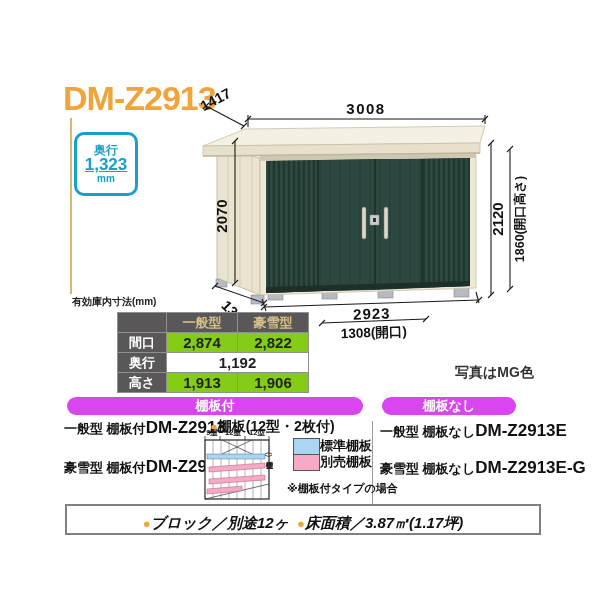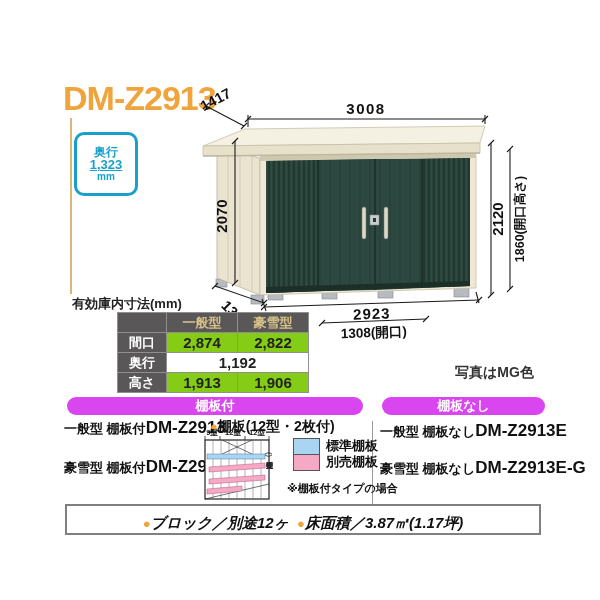--- a/index.html
+++ b/index.html
@@ -5,49 +5,49 @@
   html,body{margin:0;padding:0;}
   body{width:600px;height:600px;background:#ffffff;position:relative;overflow:hidden;
        font-family:"Liberation Sans","DejaVu Sans",sans-serif;color:#1a1a1a;}
   .abs{position:absolute;}
   
   .title{left:63px;top:79px;font-size:34px;font-weight:800;letter-spacing:-1px;color:#F0A43C;}
   
   .badge{left:74px;top:132px;width:58px;height:58px;border:3px solid #18A0CB;border-radius:10px;
          color:#18A0CB;display:flex;flex-direction:column;align-items:center;justify-content:center;line-height:1.05;}
   .badge .b1{font-size:12px;font-weight:700;}
-  .badge .b2{font-size:13px;font-weight:700;text-decoration:underline;}
+  .badge .b2{font-size:17px;font-weight:700;text-decoration:underline;}
   .badge .b3{font-size:10px;font-weight:600;}
   .tanline{left:70px;top:118px;width:2px;height:176px;background:#D8B873;}
   
   .drawing{left:158px;top:85px;}
   .photo-note{left:455px;top:364px;font-size:14px;font-weight:600;color:#333;}
   
-  .tbl-title{left:72px;top:295px;font-size:13px;font-weight:700;color:#222;}
+  .tbl-title{left:72px;top:295px;font-size:10px;font-weight:700;color:#222;}
   table.spec{left:72px;top:312px;border-collapse:collapse;position:absolute;margin-left:45px;}
   table.spec td,table.spec th{border:1px solid #8f8f8f;height:19px;padding:0 3px;text-align:center;}
   .hdark{background:#595757;color:#D8C289;font-size:13px;font-weight:700;width:64px;}
   .hcorner{background:#595757;width:42px;}
   .rlabel{background:#595757;color:#ffffff;font-size:13px;font-weight:700;width:42px;}
   .cval{background:#84cc16;font-size:15px;font-weight:600;color:#222;}
   .cwhite{background:#ffffff;font-size:15px;font-weight:600;color:#222;}
   
   .pill{height:18px;border-radius:9px;background:#d946ef;color:#fff;font-size:13px;font-weight:700;
         text-align:center;line-height:18px;}
   .pill-left{left:67px;top:397px;width:296px;}
-  .pill-right{left:382px;top:397px;width:163px;}
+  .pill-right{left:382px;top:397px;width:134px;}
   .divider{left:372px;top:421px;width:1px;height:83px;background:#9a9a9a;}
   
   .mrow{white-space:nowrap;}
   .mprefix{font-size:13px;font-weight:600;color:#111;}
   .mmodel{font-size:17px;font-weight:800;color:#111;}
   .shelf-spec{left:210px;top:418px;font-size:14px;font-weight:700;color:#111;}
   .obullet{color:#F0A43C;font-size:13px;}
   .sidenote{left:264px;top:452px;writing-mode:vertical-rl;font-size:7.5px;color:#222;letter-spacing:0;}
-  .legend-row{display:flex;align-items:center;gap:6px;}
+  .legend-row{display:flex;align-items:center;}
   .swatch{width:25px;height:15px;border:1px solid #555;}
   .legend-label{font-size:13px;font-weight:700;color:#111;}
   .shelf-note{left:287px;top:481px;font-size:11px;font-weight:600;color:#111;}
   
   .footer{left:65px;top:504px;width:472px;height:27px;border:2px solid #808080;background:#fff;
           display:flex;align-items:flex-end;justify-content:center;gap:8px;font-style:italic;}
   .fitem{font-size:15px;font-weight:700;color:#111;white-space:nowrap;}
   svg text{font-family:"Liberation Sans","DejaVu Sans",sans-serif;}
 </style>
 </head>

